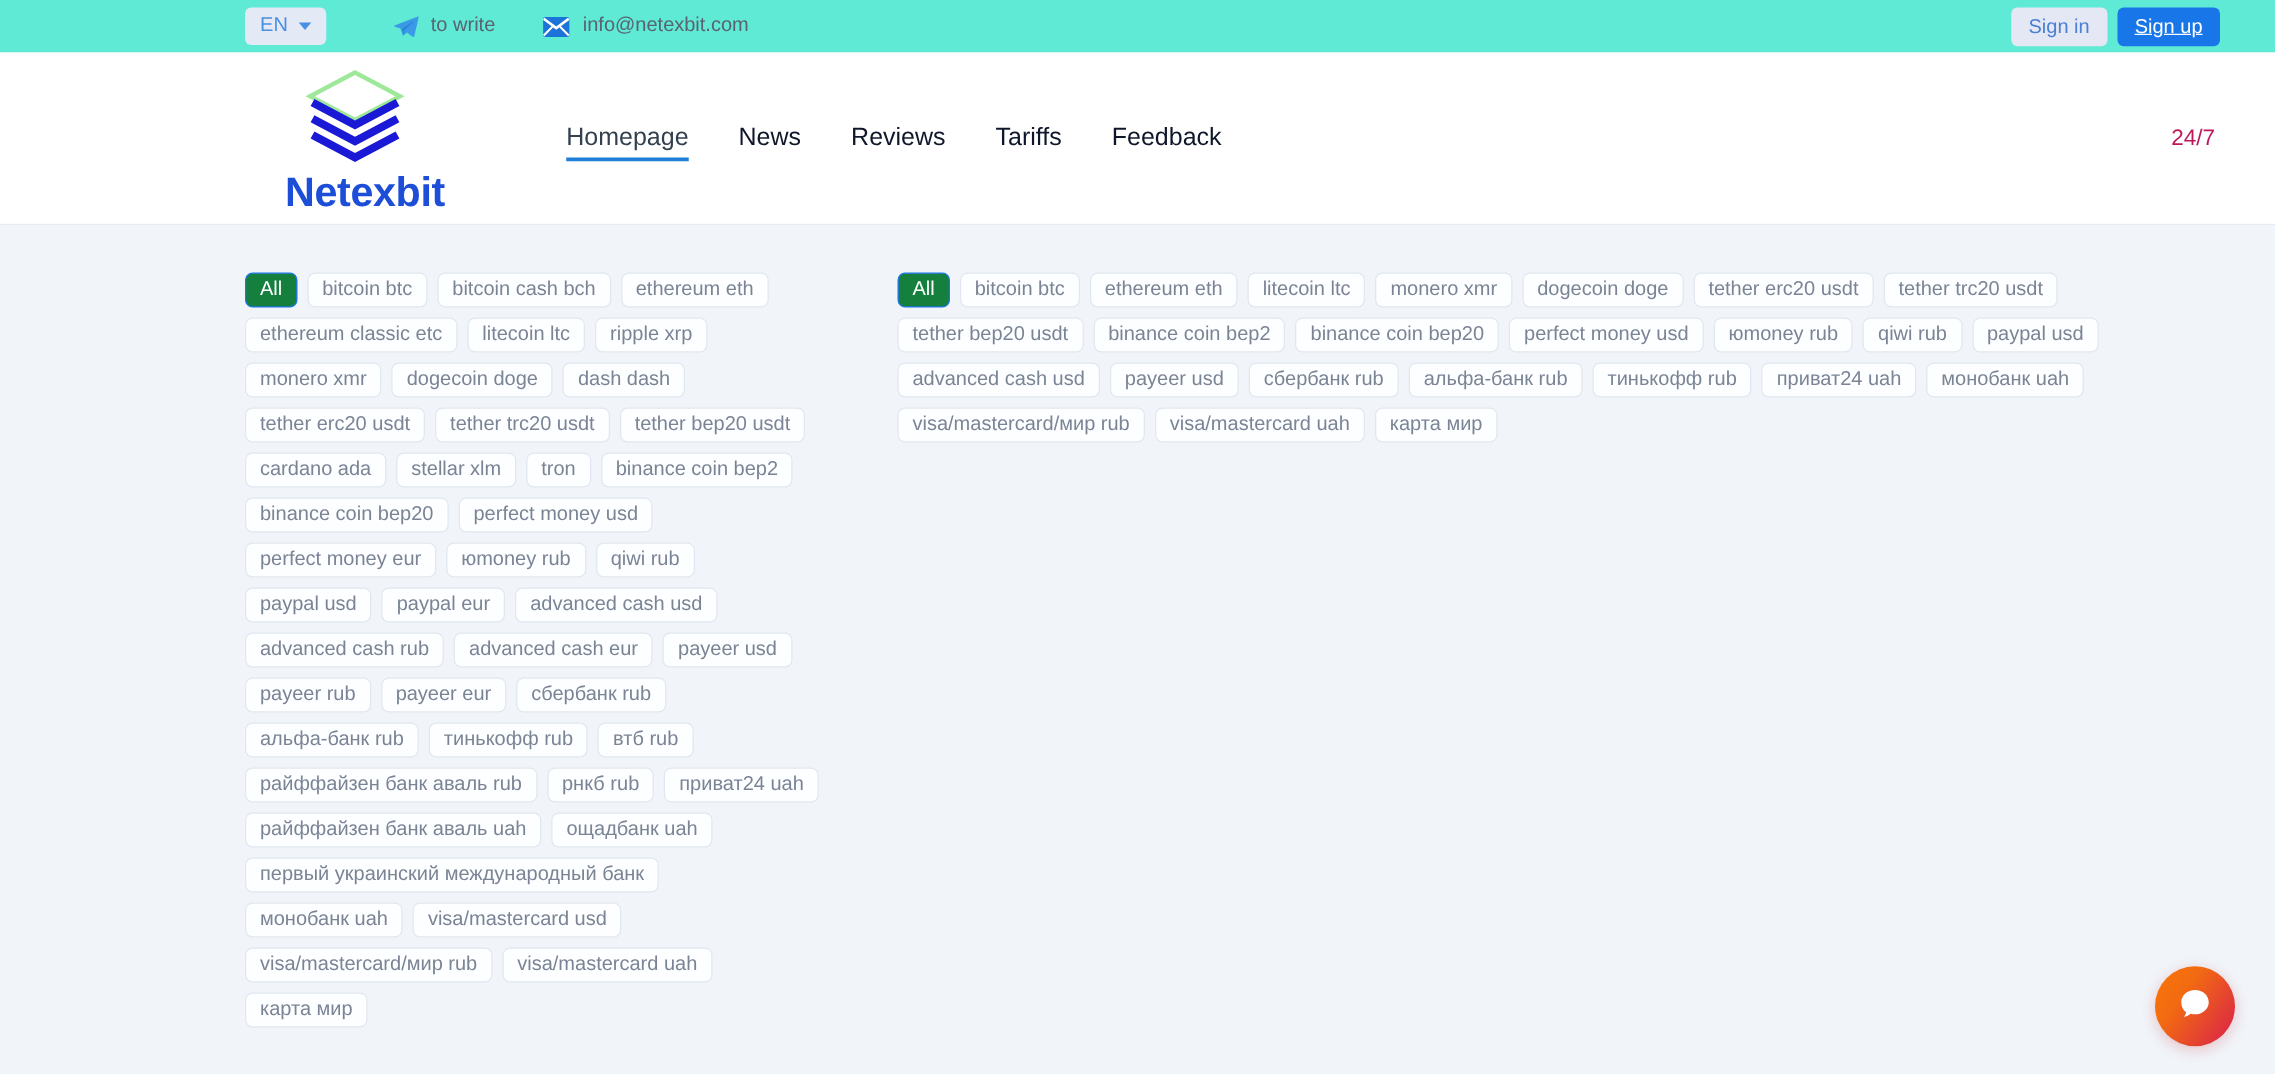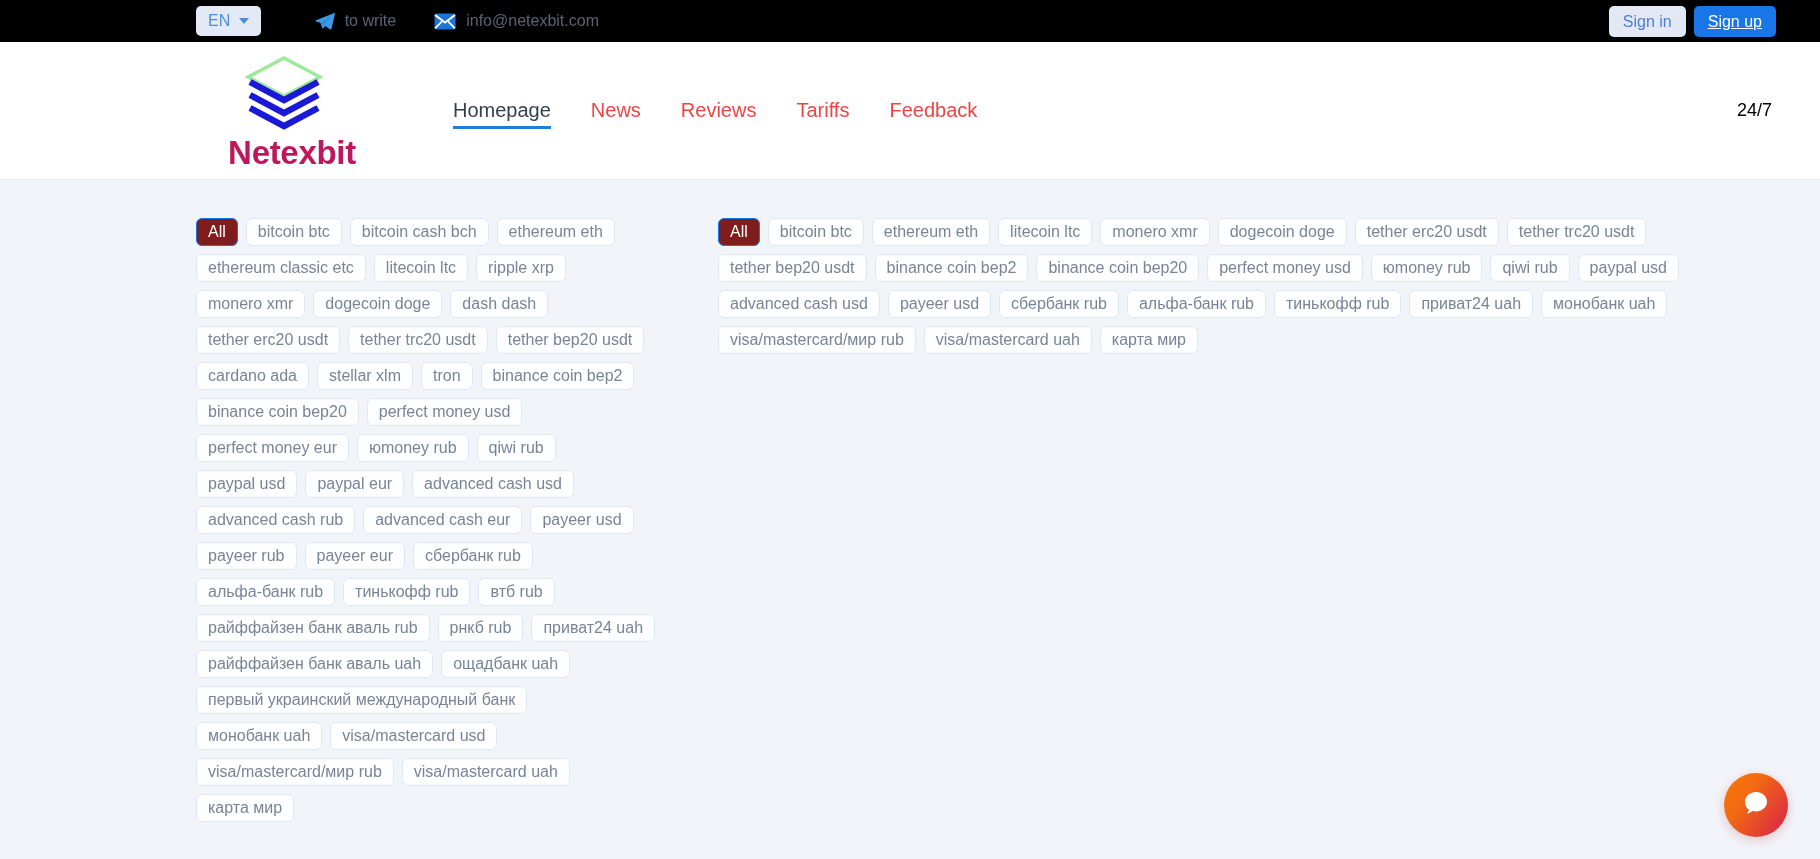--- a/index.html
+++ b/index.html
@@ -8,21 +8,21 @@
     width: 1820px; height: 859px;
     overflow: hidden;
     background: #f1f5fa;
     font-family: "Liberation Sans", sans-serif;
     -webkit-font-smoothing: antialiased;
   }
 
   
   .topbar {
     height: 42px;
-    background: #000000;
+    background: #5eead4;
     display: flex;
     align-items: center;
     padding: 0 44px 0 196px;
     position: relative;
   }
   .lang-select {
     background: #e3e9f5;
     border-radius: 5px;
     height: 30px;
     display: flex;
@@ -106,54 +106,54 @@
     display: flex;
     flex-direction: column;
     align-items: center;
     width: 175px;
     cursor: pointer;
   }
   .logo-mark { margin-bottom: 2px; }
   .logo-text {
     font-size: 33px;
     font-weight: bold;
-    color: #be185d;
+    color: #1d4ed8;
     letter-spacing: -0.3px;
     line-height: 1;
     margin-left: 17px;
   }
   .mainnav {
     display: flex;
     align-items: center;
     gap: 40px;
     margin-left: 82px;
     height: 100%;
     padding-top: 6px;
   }
   .nav-link {
     font-size: 20px;
-    color: #ef4444;
+    color: #0f172a;
     text-decoration: none;
     padding-bottom: 7px;
     cursor: pointer;
     position: relative;
   }
   .nav-link.active { color: #33404f; }
   .nav-link.active:after {
     content: "";
     position: absolute;
     left: 0; right: 0; bottom: 0;
     height: 3px;
     background: #1f7fd6;
   }
   .support-247 {
     position: absolute;
     right: 48px;
     font-size: 18px;
-    color: #000000;
+    color: #be185d;
   }
 
   
   .main {
     background: #f1f5fa;
     display: flex;
     padding: 38px 44px 0 196px;
     gap: 62px;
     height: calc(859px - 42px - 138px);
     overflow: hidden;
@@ -177,21 +177,21 @@
     display: inline-flex;
     align-items: center;
     padding: 0 11px;
     font-size: 16px;
     line-height: 1;
     white-space: nowrap;
     cursor: pointer;
     user-select: none;
   }
   .tag.active {
-    background: #7f1d1d;
+    background: #15803d;
     border-color: #1976e8;
     color: #ffffff;
   }
 
   
   .chat-widget {
     position: absolute;
     right: 32px;
     bottom: 22px;
     width: 64px;

